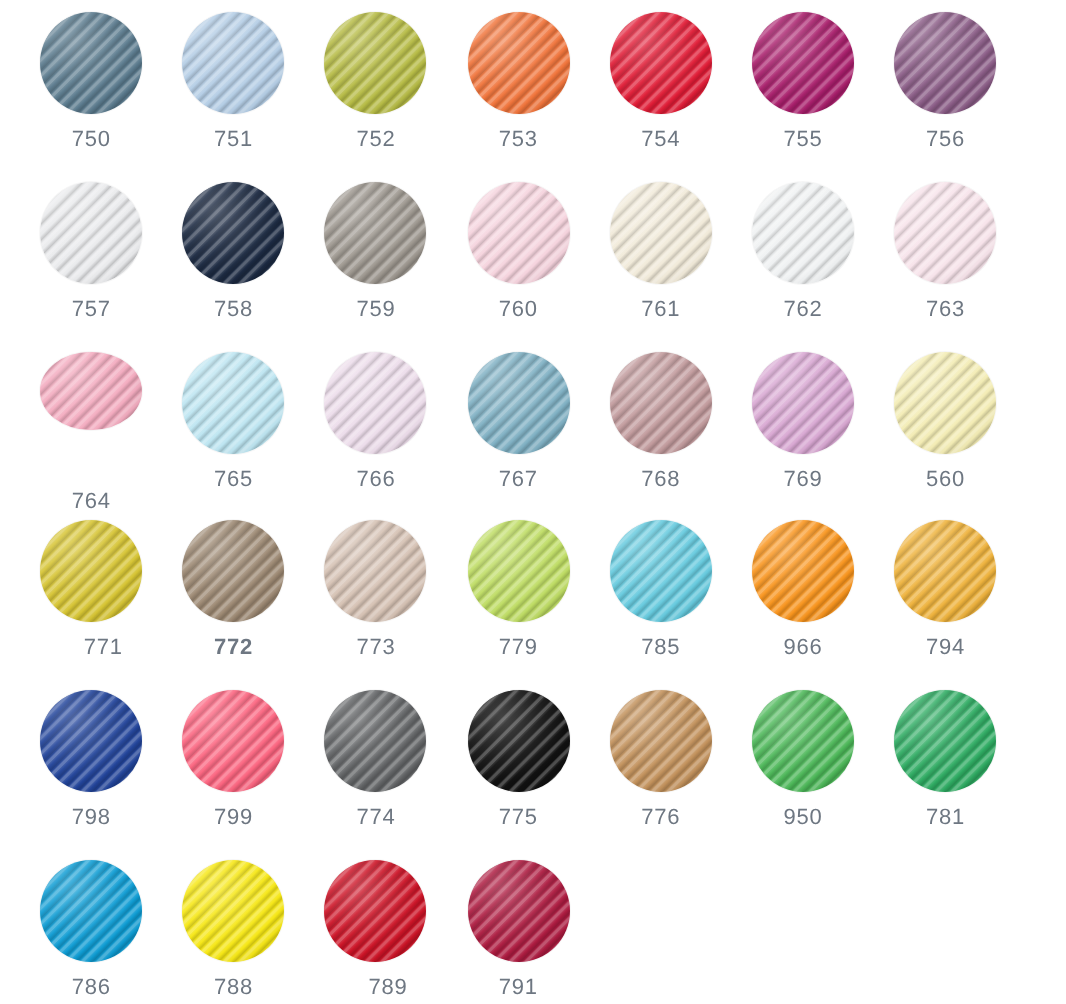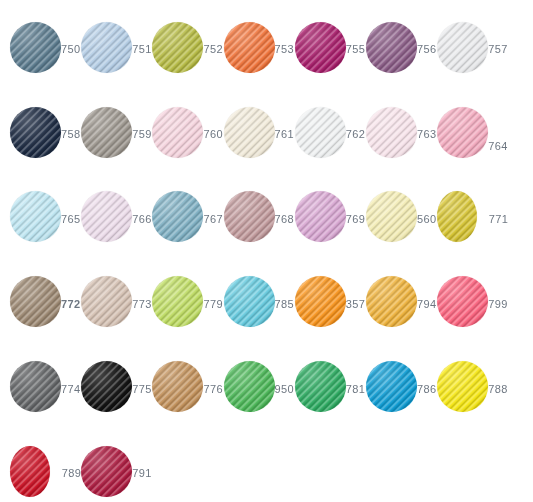--- a/index.html
+++ b/index.html
@@ -17,20 +17,21 @@
     display: grid;
     grid-template-columns: repeat(7, 71.2px);
     grid-auto-rows: 84.8px;
     padding: 4px 0 0 10px;
     box-sizing: border-box;
   }
   .swatch-cell {
     width: 71.2px;
     height: 84.8px;
     display: flex;
+    flex-direction: column;
     align-items: center;
     justify-content: flex-start;
     position: relative;
   }
   .swatch-disc {
     width: 51px;
     height: 51px;
     border-radius: 50%;
     position: relative;
     margin-top: 2px;
@@ -100,20 +101,27 @@
       <div class="swatch-label" style="color: rgb(110, 119, 130);">752</div>
     </div>
     <div class="swatch-cell">
       <div class="swatch-disc" style="background: rgb(240, 116, 59);">
         <div class="tex stripes"></div>
         <div class="tex shade"></div>
       </div>
       <div class="swatch-label" style="color: rgb(110, 119, 130);">753</div>
     </div>
     <div class="swatch-cell">
+      <div class="swatch-disc" style="background: rgb(224, 28, 54);">
+        <div class="tex stripes"></div>
+        <div class="tex shade"></div>
+      </div>
+      <div class="swatch-label" style="color: rgb(110, 119, 130);">754</div>
+    </div>
+    <div class="swatch-cell">
       <div class="swatch-disc" style="background: rgb(168, 30, 107);">
         <div class="tex stripes"></div>
         <div class="tex shade"></div>
       </div>
       <div class="swatch-label" style="color: rgb(110, 119, 130);">755</div>
     </div>
     <div class="swatch-cell">
       <div class="swatch-disc" style="background: rgb(138, 92, 134);">
         <div class="tex stripes"></div>
         <div class="tex shade"></div>
@@ -251,28 +259,35 @@
         <div class="tex stripes"></div>
         <div class="tex shade"></div>
       </div>
       <div class="swatch-label" style="color: rgb(110, 119, 130);">785</div>
     </div>
     <div class="swatch-cell">
       <div class="swatch-disc" style="background: rgb(248, 148, 29);">
         <div class="tex stripes"></div>
         <div class="tex shade"></div>
       </div>
-      <div class="swatch-label" style="color: rgb(110, 119, 130);">357</div>
+      <div class="swatch-label" style="color: rgb(110, 119, 130);">966</div>
     </div>
     <div class="swatch-cell">
       <div class="swatch-disc" style="background: rgb(238, 178, 60);">
         <div class="tex stripes"></div>
         <div class="tex shade"></div>
       </div>
       <div class="swatch-label" style="color: rgb(110, 119, 130);">794</div>
+    </div>
+    <div class="swatch-cell">
+      <div class="swatch-disc" style="background: rgb(34, 68, 154);">
+        <div class="tex stripes"></div>
+        <div class="tex shade"></div>
+      </div>
+      <div class="swatch-label" style="color: rgb(110, 119, 130);">798</div>
     </div>
     <div class="swatch-cell">
       <div class="swatch-disc" style="background: rgb(251, 100, 127);">
         <div class="tex stripes"></div>
         <div class="tex shade"></div>
       </div>
       <div class="swatch-label" style="color: rgb(110, 119, 130);">799</div>
     </div>
     <div class="swatch-cell">
       <div class="swatch-disc" style="background: rgb(99, 101, 103);">

